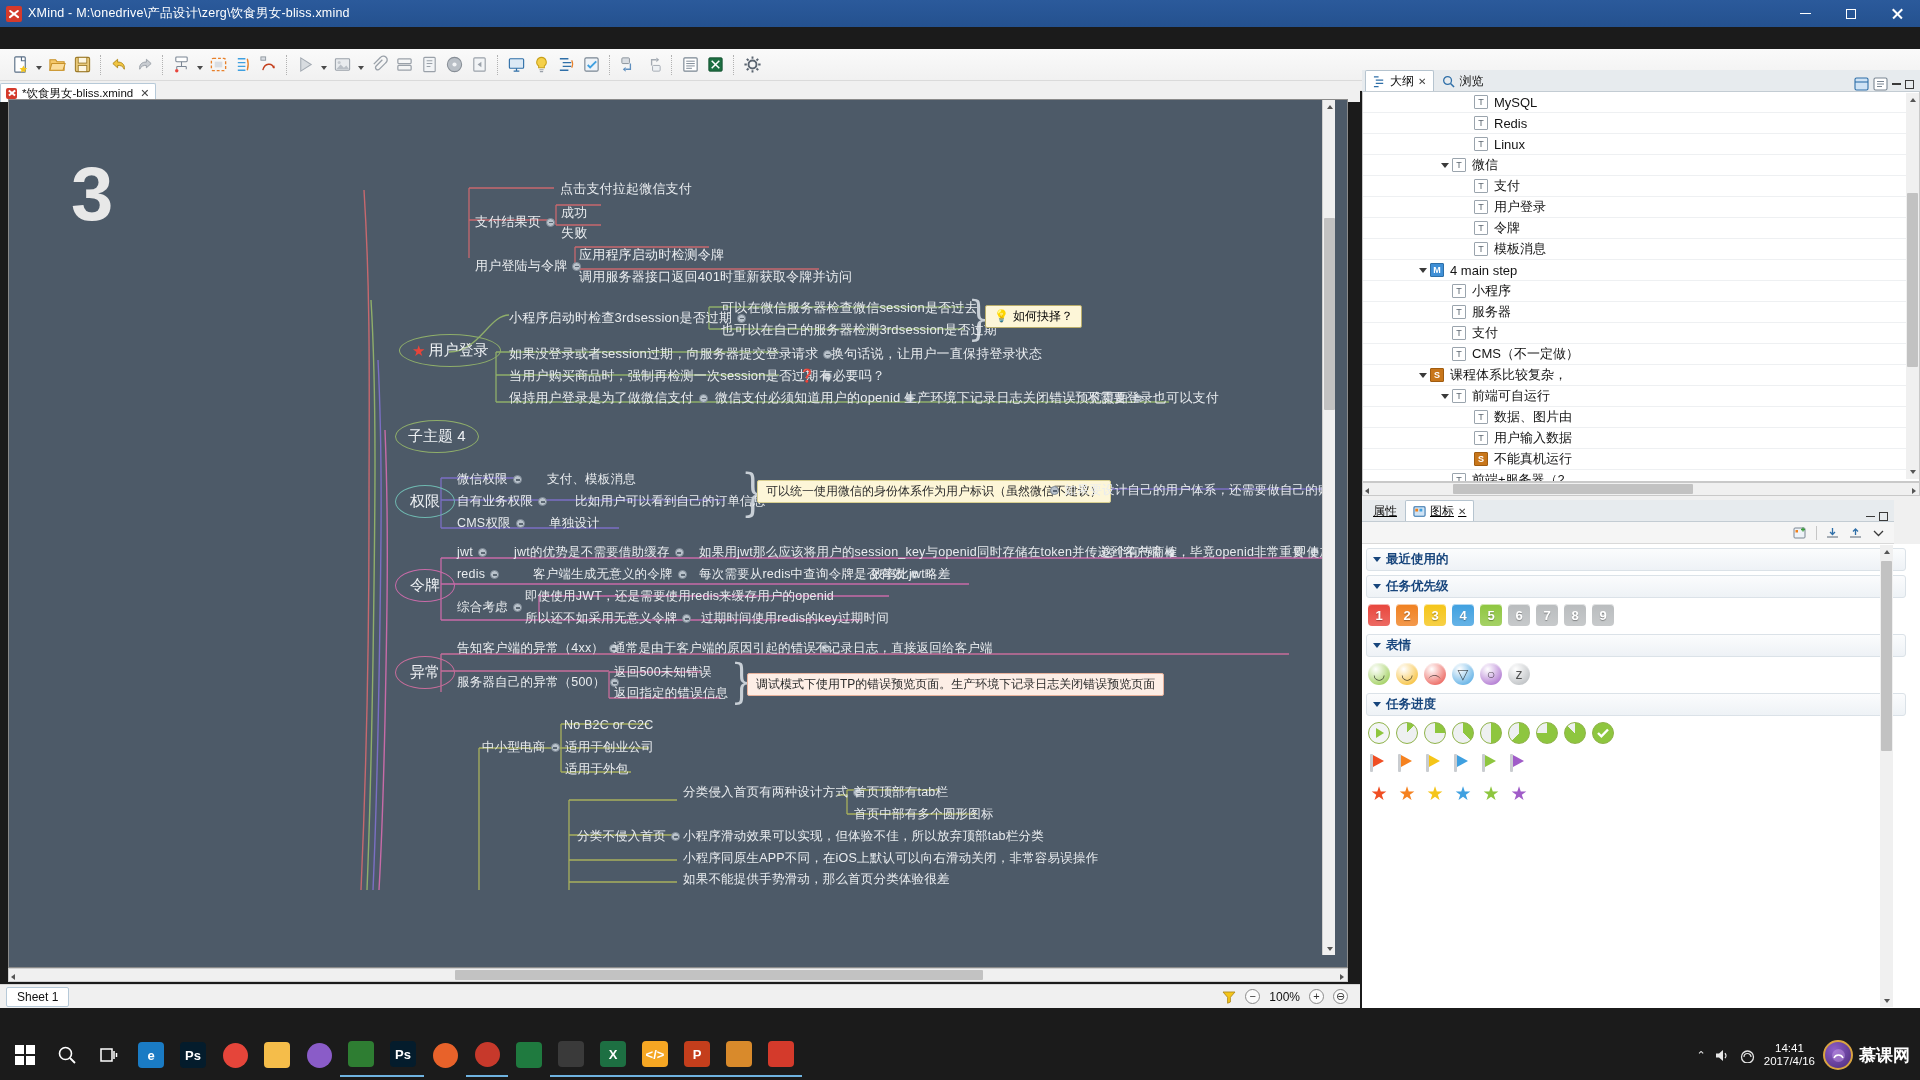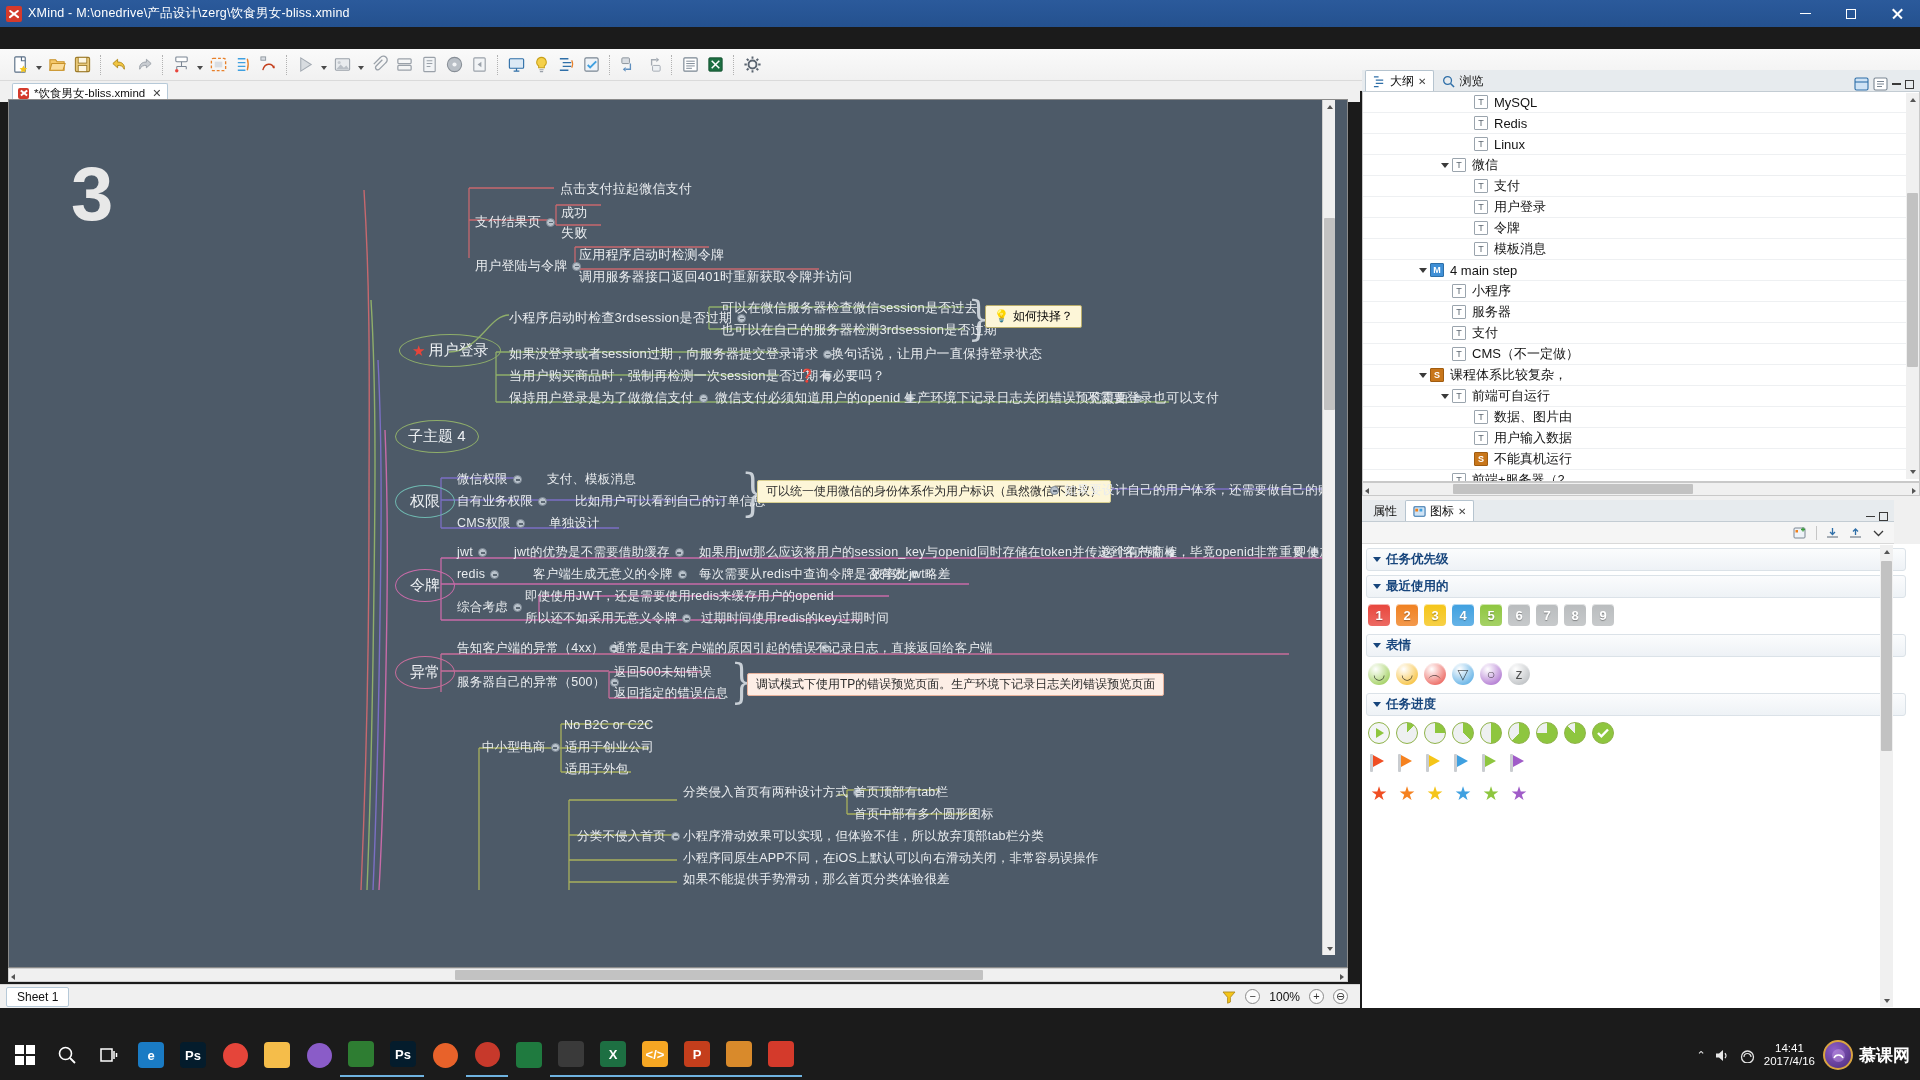--- a/index.html
+++ b/index.html
@@ -70,21 +70,21 @@
   }
   .tarrow i {
     width: 0; height: 0; border-left: 3.5px solid transparent; border-right: 3.5px solid transparent;
     border-top: 4px solid #4a4a4a; display: block;
   }
   .tsvg { width: 19px; height: 19px; display: block; }
 
   
   .tabstrip {
     position: absolute; left: 0; top: 81px; width: 1360px; height: 21px;
-    background: #f0f0f0; display: flex; align-items: flex-end; padding-left: 12px;
+    background: #f0f0f0; display: flex; align-items: flex-end; padding-left: 0;
   }
   .doctab {
     height: 19px; display: flex; align-items: center; gap: 5px;
     background: #fff; border: 1px solid #b6c9d8; border-bottom: none;
     padding: 0 6px 0 5px; font-size: 11.5px; color: #111;
     border-radius: 2px 2px 0 0;
   }
   .doctab .mi {
     width: 11px; height: 11px; background: #d43a2b; border-radius: 2px; position: relative; flex: none;
   }
@@ -232,21 +232,21 @@
 
   .ovscroll {
     position: absolute; right: 1px; top: 23px; width: 13px; height: 386px; background: #f0f0f0;
   }
   .ohscroll {
     position: absolute; left: 0; top: 412px; width: 558px; height: 14px; background: #f0f0f0;
     border: 1px solid #c9c9c9; display: flex; align-items: center;
   }
 
   .iconpanel {
-    position: absolute; left: 0; top: 430px; width: 532px; height: 508px; background: #f0f0f0;
+    position: absolute; left: 0; top: 430px; width: 532px; height: 508px; background: #f0f0f0; text-decoration: underline;
   }
   .iptabs {
     display: flex; align-items: flex-end; height: 22px; background: #e7ebee;
     border-bottom: 1px solid #c3ccd3; padding-left: 3px;
   }
   .iptoolbar {
     height: 22px; background: #f5f5f5; border-bottom: 1px solid #d9d9d9;
     display: flex; align-items: center; justify-content: flex-end; gap: 8px; padding-right: 8px;
   }
   .ipbody { position: absolute; left: 0; top: 44px; width: 558px; height: 464px; background: #fff; overflow: hidden; }
@@ -881,25 +881,25 @@
             <path d="M7.5 9V3M5 5.5L7.5 3 10 5.5" fill="none" stroke="#2f6fa8" stroke-width="1.3"></path>
           </svg>
         <svg class="panelicon" viewBox="0 0 15 14">
             <path d="M3 5l4.5 4.5L12 5" fill="none" stroke="#3a3a3a" stroke-width="1.3"></path>
           </svg>
       </div>
 
       <div class="ipbody" id="ipbody">
           <div class="grpheader">
             <i></i>
-            <span>任务优先级</span>
+            <span>最近使用的</span>
           </div>
           <div class="grpheader">
             <i></i>
-            <span>最近使用的</span>
+            <span>任务优先级</span>
           </div>
           <div class="iconrow">
             <div class="prio" style="background: linear-gradient(rgb(232, 69, 60), rgba(232, 69, 60, 0.8));">1</div>
             <div class="prio" style="background: linear-gradient(rgb(240, 128, 32), rgba(240, 128, 32, 0.8));">2</div>
             <div class="prio" style="background: linear-gradient(rgb(245, 197, 24), rgba(245, 197, 24, 0.8));">3</div>
             <div class="prio" style="background: linear-gradient(rgb(63, 160, 224), rgba(63, 160, 224, 0.8));">4</div>
             <div class="prio" style="background: linear-gradient(rgb(142, 198, 63), rgba(142, 198, 63, 0.8));">5</div>
             <div class="prio" style="background: linear-gradient(rgb(185, 188, 190), rgba(185, 188, 190, 0.8));">6</div>
             <div class="prio" style="background: linear-gradient(rgb(185, 188, 190), rgba(185, 188, 190, 0.8));">7</div>
             <div class="prio" style="background: linear-gradient(rgb(185, 188, 190), rgba(185, 188, 190, 0.8));">8</div>

